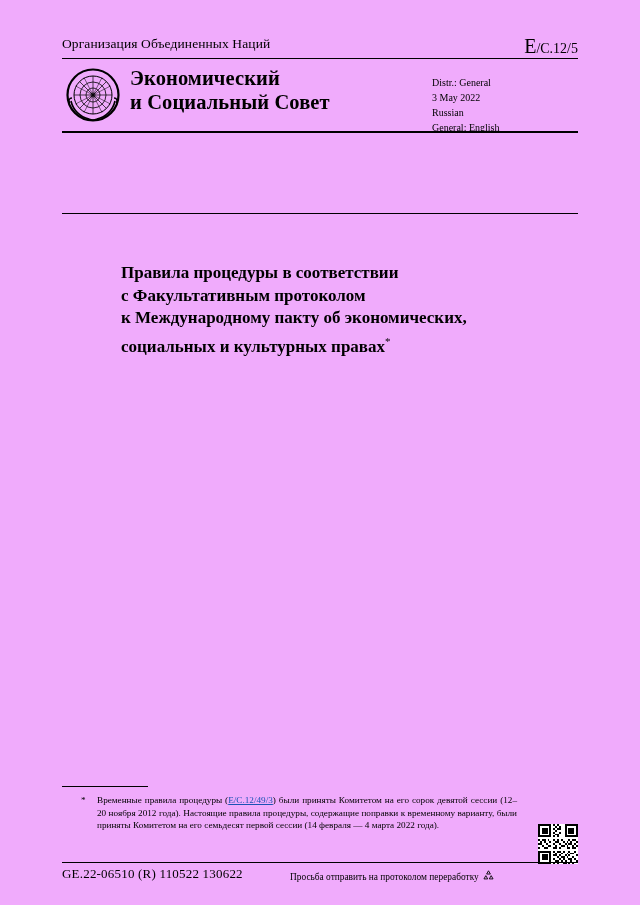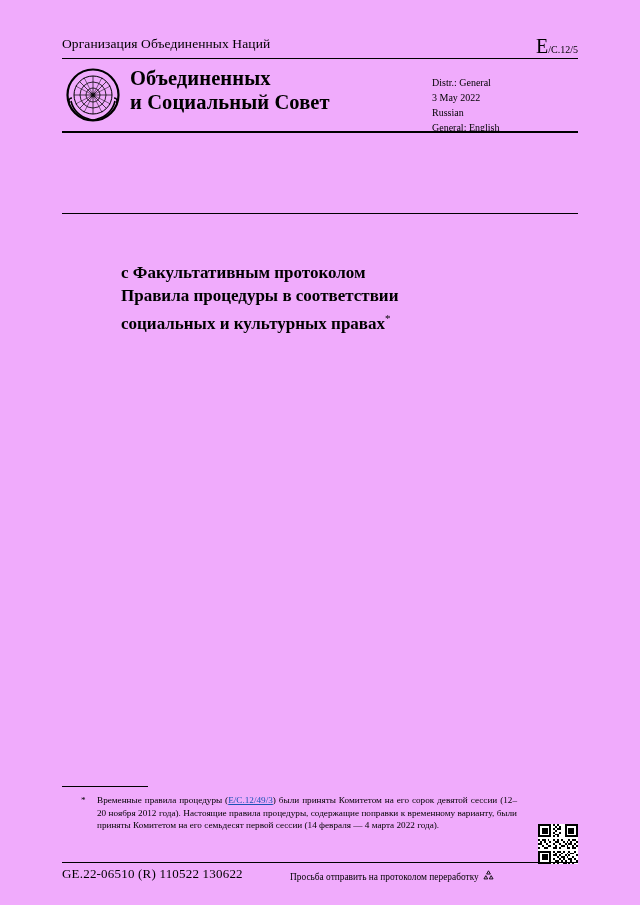--- a/index.html
+++ b/index.html
@@ -38,21 +38,21 @@
     right: 62px;
     top: 36px;
     text-align: right;
     white-space: nowrap;
   }
   .symbol .big {
     font-size: 20px;
     line-height: 1;
   }
   .symbol .small {
-    font-size: 10px;
+    font-size: 14px;
   }
 
   .rule-top {
     position: absolute;
     left: 62px;
     top: 58px;
     width: 516px;
     height: 0;
     border-top: 1px solid #000;
   }
@@ -225,39 +225,40 @@
       <line x1="9.5" y1="18" x2="44.5" y2="36" stroke="#000" stroke-width="0.5"></line>
       <line x1="9.5" y1="36" x2="44.5" y2="18" stroke="#000" stroke-width="0.5"></line>
       <path d="M27 3 C 14 10, 10 20, 11 27 L 43 27 C 44 20, 40 10, 27 3 Z" fill="none" stroke="#000" stroke-width="0"></path>
       <path d="M6 30 C 3 30, 2 33, 4 35 M48 30 C 51 30, 52 33, 50 35" fill="none" stroke="#000" stroke-width="1.4"></path>
       <path d="M5 33 C 7 42, 14 49, 23 51 M49 33 C 47 42, 40 49, 31 51" fill="none" stroke="#000" stroke-width="1.6"></path>
       <path d="M23 51 C 25 52.5, 29 52.5, 31 51" fill="none" stroke="#000" stroke-width="1.6"></path>
     </svg>
   </div>
 
   <div class="masthead">
-    <div>Объединенных</div>
+    <div>Экономический</div>
     <div>и Социальный Совет</div>
   </div>
 
   <div class="distr">
     <div>Distr.: General</div>
     <div>3 May 2022</div>
     <div>Russian</div>
     <div>General: English</div>
   </div>
 
   <div class="rule-under-masthead"></div>
 
   <div class="rule-committee"></div>
 
 
   <div class="title">
+    <div>Правила процедуры в соответствии</div>
     <div>с Факультативным протоколом</div>
-    <div>Правила процедуры в соответствии</div>
+    <div>к Международному пакту об экономических,</div>
     <div><span>социальных и культурных правах</span><span class="ast">*</span></div>
   </div>
 
   <div class="fn-rule"></div>
 
   <div class="footnote">
     <span class="marker">*</span><span>Временные правила процедуры (</span><a href="#">E/C.12/49/3</a><span>) были приняты Комитетом на его сорок девятой сессии (12–20 ноября 2012 года). Настоящие правила процедуры, содержащие поправки к временному варианту, были приняты Комитетом на его семьдесят первой сессии (14 февраля — 4 марта 2022 года).</span>
   </div>
 
   <div class="qr">

